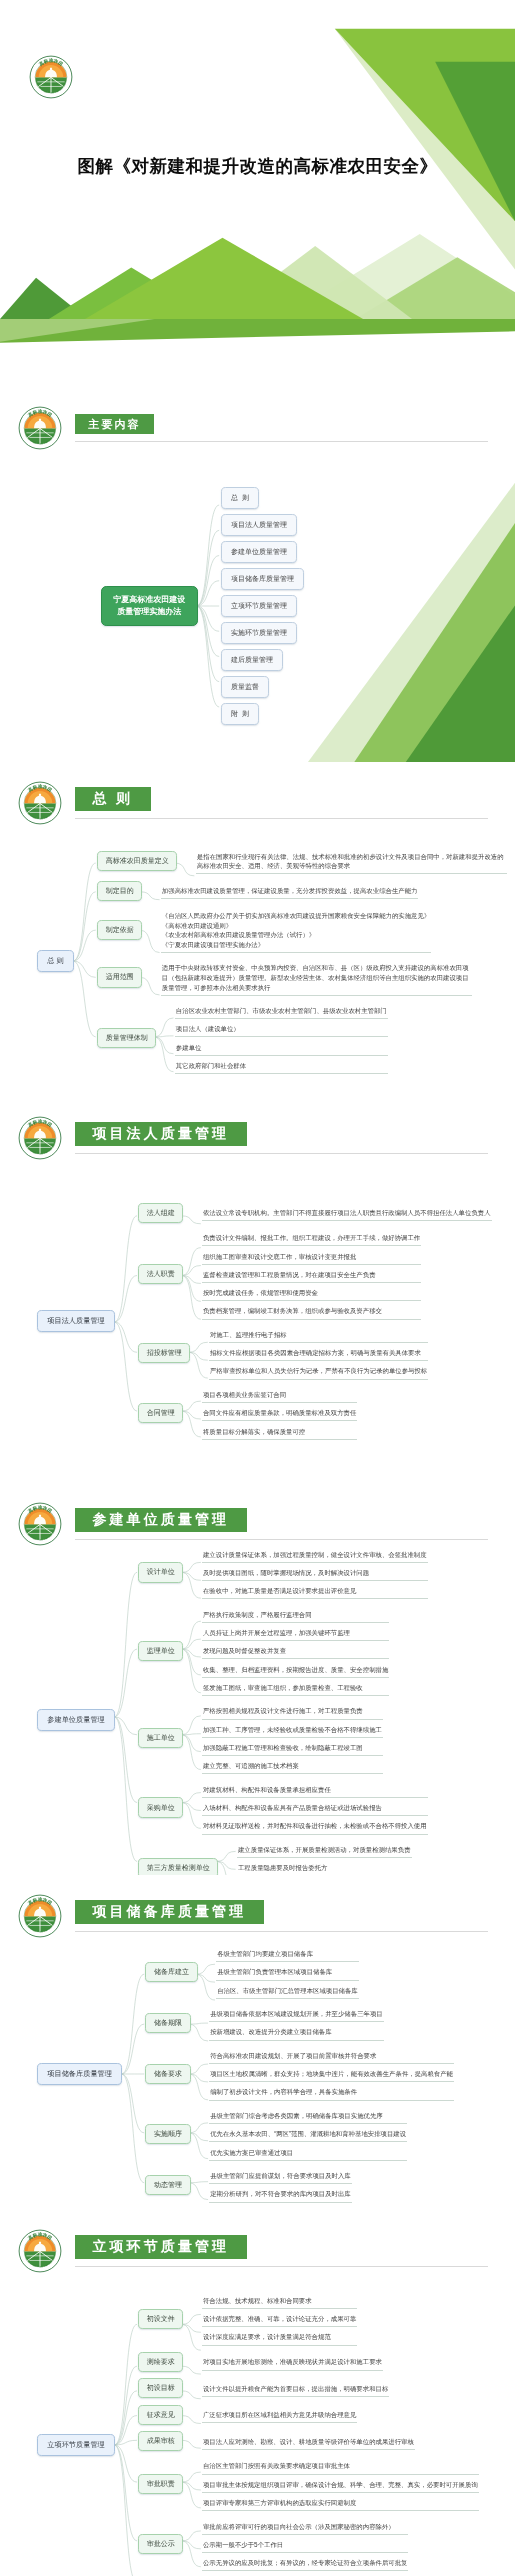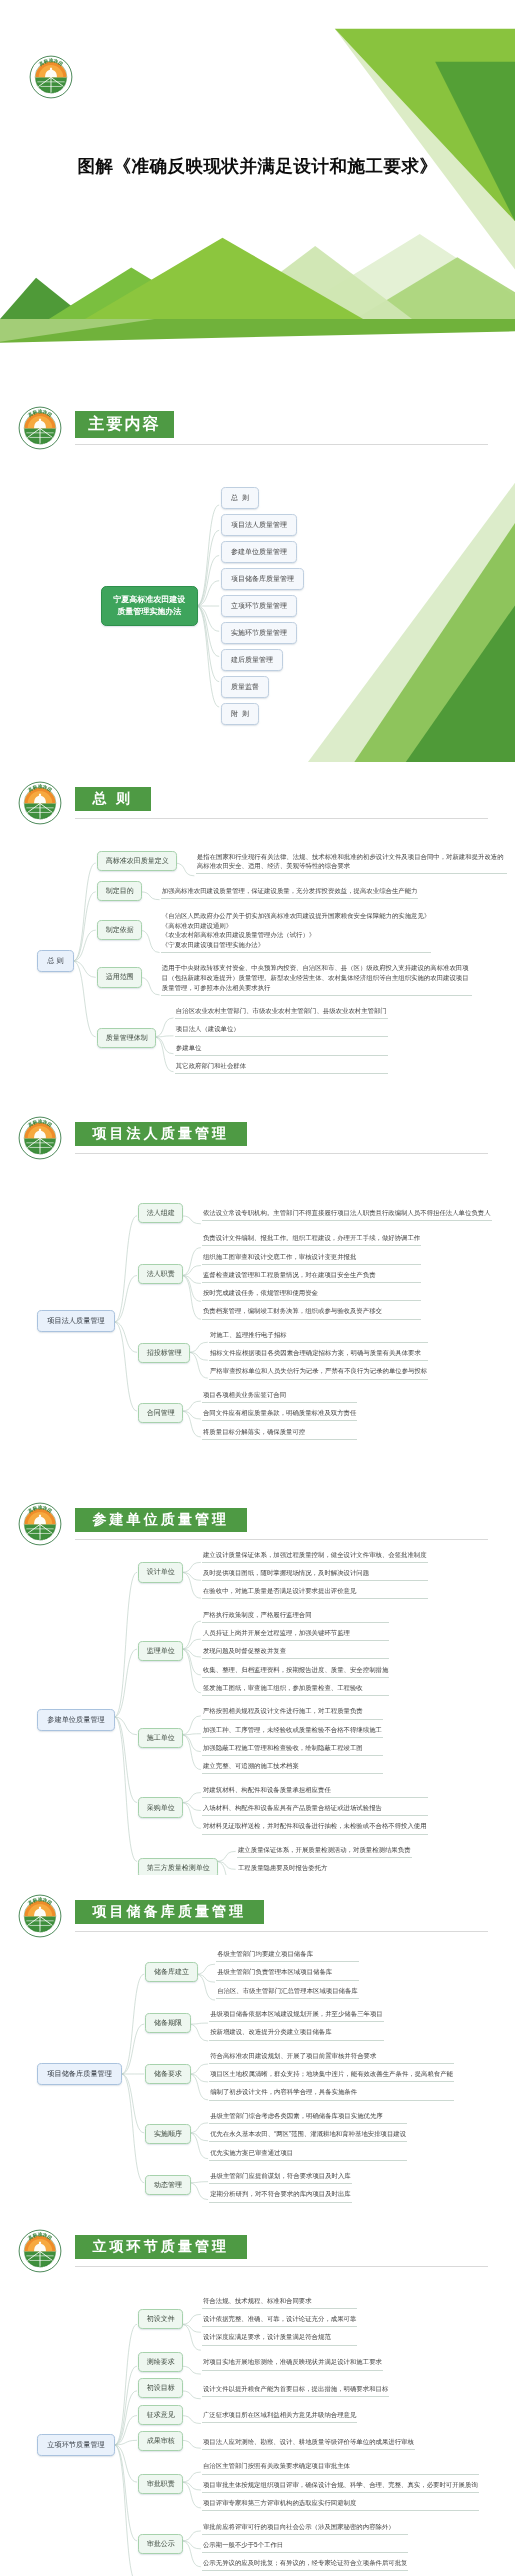--- a/index.html
+++ b/index.html
@@ -25,21 +25,21 @@
 
   
   .shead{position:relative;z-index:2;display:flex;align-items:center;gap:13.4px;padding:18.5px 0 0 17.5px;}
   .slide--main .shead{padding-top:87px;}
   .logo-slot{width:44px;height:44px;flex:0 0 auto;}
   .logo-slot svg{width:100%;height:100%;display:block;}
   .shead-right{flex:1;padding-right:27px;}
   .sec-header{display:inline-block;background:#4e9a44;color:#fff;
     font-family:"Liberation Serif","DejaVu Serif",serif;font-weight:bold;
     font-size:14px;letter-spacing:3.1px;padding:3.6px 17.5px;line-height:1.25;}
-  .slide--main .sec-header{font-size:16px;padding:3.1px 13.4px;letter-spacing:2.1px;}
+  .slide--main .sec-header{font-size:11px;padding:3.1px 13.4px;letter-spacing:2.1px;}
   .head-rule{height:0.5px;background:#d9d9d9;margin-top:6.7px;}
 
   
   .slide-body{position:relative;z-index:1;flex:1;display:flex;align-items:stretch;}
   .map{position:relative;flex:1;display:flex;flex-direction:column;justify-content:center;
     align-items:flex-start;gap:23px;padding-left:37px;}
   .map.toc{padding-left:101px;font-family:Liberation Mono, monospace;}
   .conn{position:absolute;left:0;top:0;z-index:0;}
   .nwrap{display:flex;align-items:center;position:relative;z-index:1;}
   .nbox{border-radius:4.6px;padding:4.1px 7.7px;font-size:7px;white-space:pre-line;text-align:center;
@@ -97,21 +97,21 @@
       <path class="arc-bot" id="arcBot0" d="M12.5,50 A37.5,37.5 0 0 0 87.5,50"></path>
     </defs>
     <text font-size="10.5" font-weight="bold" fill="#2e7d32" font-family="Liberation Serif, DejaVu Serif, serif">
       <textPath class="tp-top" href="#arcTop0" startOffset="50%" text-anchor="middle">高标准农田</textPath>
     </text>
     <text font-size="5" fill="#2e7d32" letter-spacing="0.6">
       <textPath class="tp-bot" href="#arcBot0" startOffset="50%" text-anchor="middle">WELL-FACILITIED FARMLAND</textPath>
     </text>
   </svg>
 </div>
-    <h1 class="cover-title">图解《准确反映现状并满足设计和施工要求》</h1>
+    <h1 class="cover-title">图解《对新建和提升改造的高标准农田安全》</h1>
   </section>
 
   <div id="slides">
       <section class="slide slide--main">
         <svg class="decor" viewBox="0 0 1000 860" preserveAspectRatio="none">
           <polygon points="0,0 1000,0 1000,24 0,46" fill="#70b23b"></polygon>
           <polygon points="0,0 300,0 0,44" fill="#a3cd77"></polygon>
           <polygon points="1000,318 1000,860 598,860" fill="#dcecca"></polygon>
           <polygon points="1000,396 1000,860 688,860" fill="#8ec45c"></polygon>
           <polygon points="1000,556 1000,860 788,860" fill="#4f9a38"></polygon>

